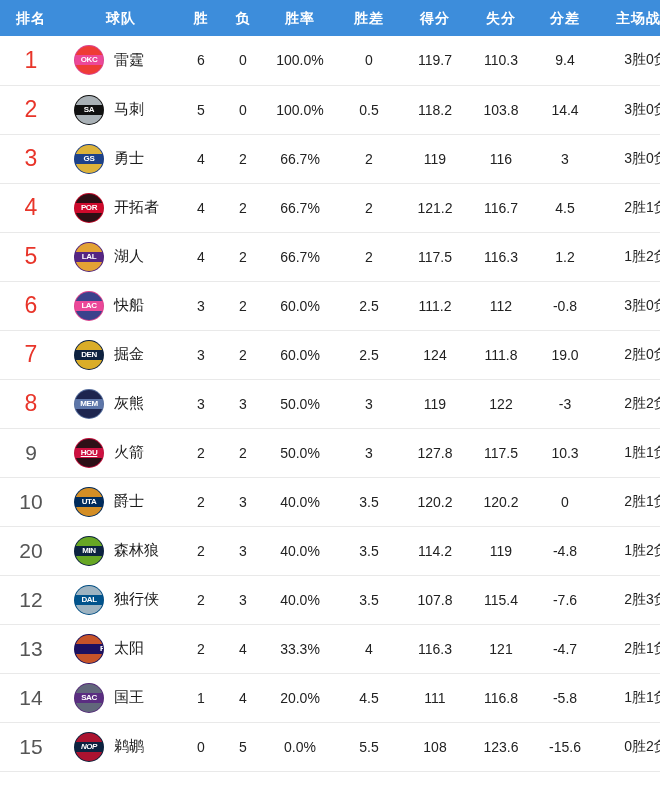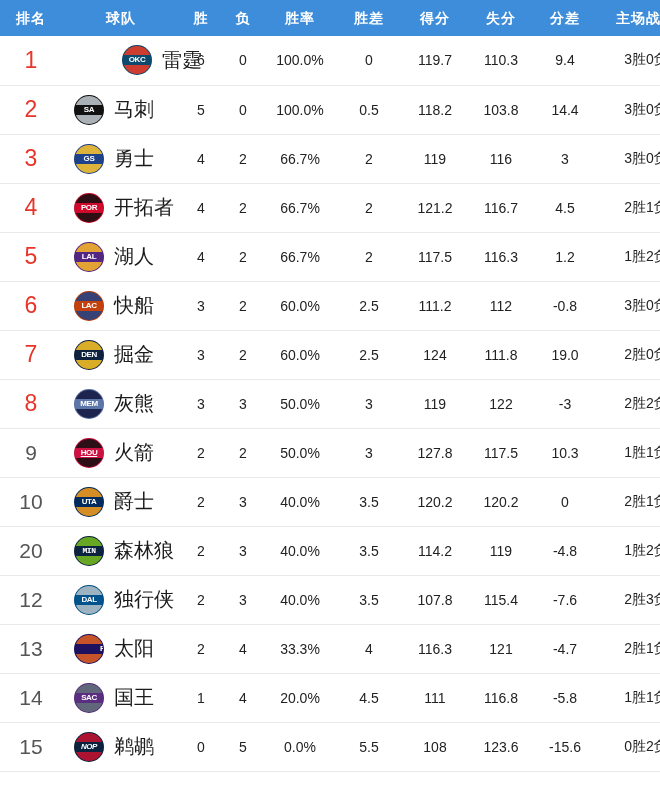--- a/index.html
+++ b/index.html
@@ -101,21 +101,21 @@
     z-index: 1;
   }
   .team-logo .ringbot {
     position: absolute;
     bottom: 0; left: 0; right: 0;
     height: 9px;
     opacity: 0.85;
     z-index: 1;
   }
   .team-name {
-    font-size: 20px;
+    font-size: 15px;
     color: #1b1b1b;
     white-space: nowrap;
     text-align: right;
   }
   .num-dim { color: #444444; }
   .pct-cell { color: #333333; }
   .home-cell { color: #333333; }
 </style>
 </head>
 <body>
@@ -146,21 +146,21 @@
         <th>失分</th>
         <th>分差</th>
         <th>主场战绩</th>
       </tr>
     </thead>
     <tbody id="tbody">
         <tr>
           <td><span class="rank-num top">1</span></td>
           <td>
             <div class="team-cell">
-              <div class="team-logo" style="background: #0c4a6e; margin-left: 48px;">
+              <div class="team-logo" style="background: #ec4899;">
                 <div class="ringtop" style="background: rgb(239, 59, 36);"></div>
                 <div class="ringbot" style="background: rgb(239, 59, 36);"></div>
                 <div class="mono" style="color: rgb(255, 255, 255);">OKC</div>
               </div>
               <span class="team-name">雷霆</span>
             </div>
           </td>
           <td class="num-dim">6</td>
           <td class="num-dim">0</td>
           <td class="pct-cell">100.0%</td>
@@ -251,21 +251,21 @@
           <td class="num-dim">2</td>
           <td class="num-dim">117.5</td>
           <td class="num-dim">116.3</td>
           <td class="num-dim">1.2</td>
           <td class="home-cell">1胜2负</td>
         </tr>
         <tr>
           <td><span class="rank-num top">6</span></td>
           <td>
             <div class="team-cell">
-              <div class="team-logo" style="background: #c2410c;">
+              <div class="team-logo" style="background: #ec4899;">
                 <div class="ringtop" style="background: rgb(29, 66, 138);"></div>
                 <div class="ringbot" style="background: rgb(29, 66, 138);"></div>
                 <div class="mono" style="color: rgb(255, 255, 255);">LAC</div>
               </div>
               <span class="team-name">快船</span>
             </div>
           </td>
           <td class="num-dim">3</td>
           <td class="num-dim">2</td>
           <td class="pct-cell">60.0%</td>
@@ -359,21 +359,21 @@
           <td class="num-dim">0</td>
           <td class="home-cell">2胜1负</td>
         </tr>
         <tr>
           <td><span class="rank-num">20</span></td>
           <td>
             <div class="team-cell">
               <div class="team-logo" style="background: rgb(12, 35, 64);">
                 <div class="ringtop" style="background: rgb(120, 190, 32);"></div>
                 <div class="ringbot" style="background: rgb(120, 190, 32);"></div>
-                <div class="mono" style="color: rgb(255, 255, 255); font-family: Liberation Mono, monospace;">MIN</div>
+                <div class="mono" style="color: rgb(255, 255, 255);">MIN</div>
               </div>
               <span class="team-name">森林狼</span>
             </div>
           </td>
           <td class="num-dim">2</td>
           <td class="num-dim">3</td>
           <td class="pct-cell">40.0%</td>
           <td class="num-dim">3.5</td>
           <td class="num-dim">114.2</td>
           <td class="num-dim">119</td>

